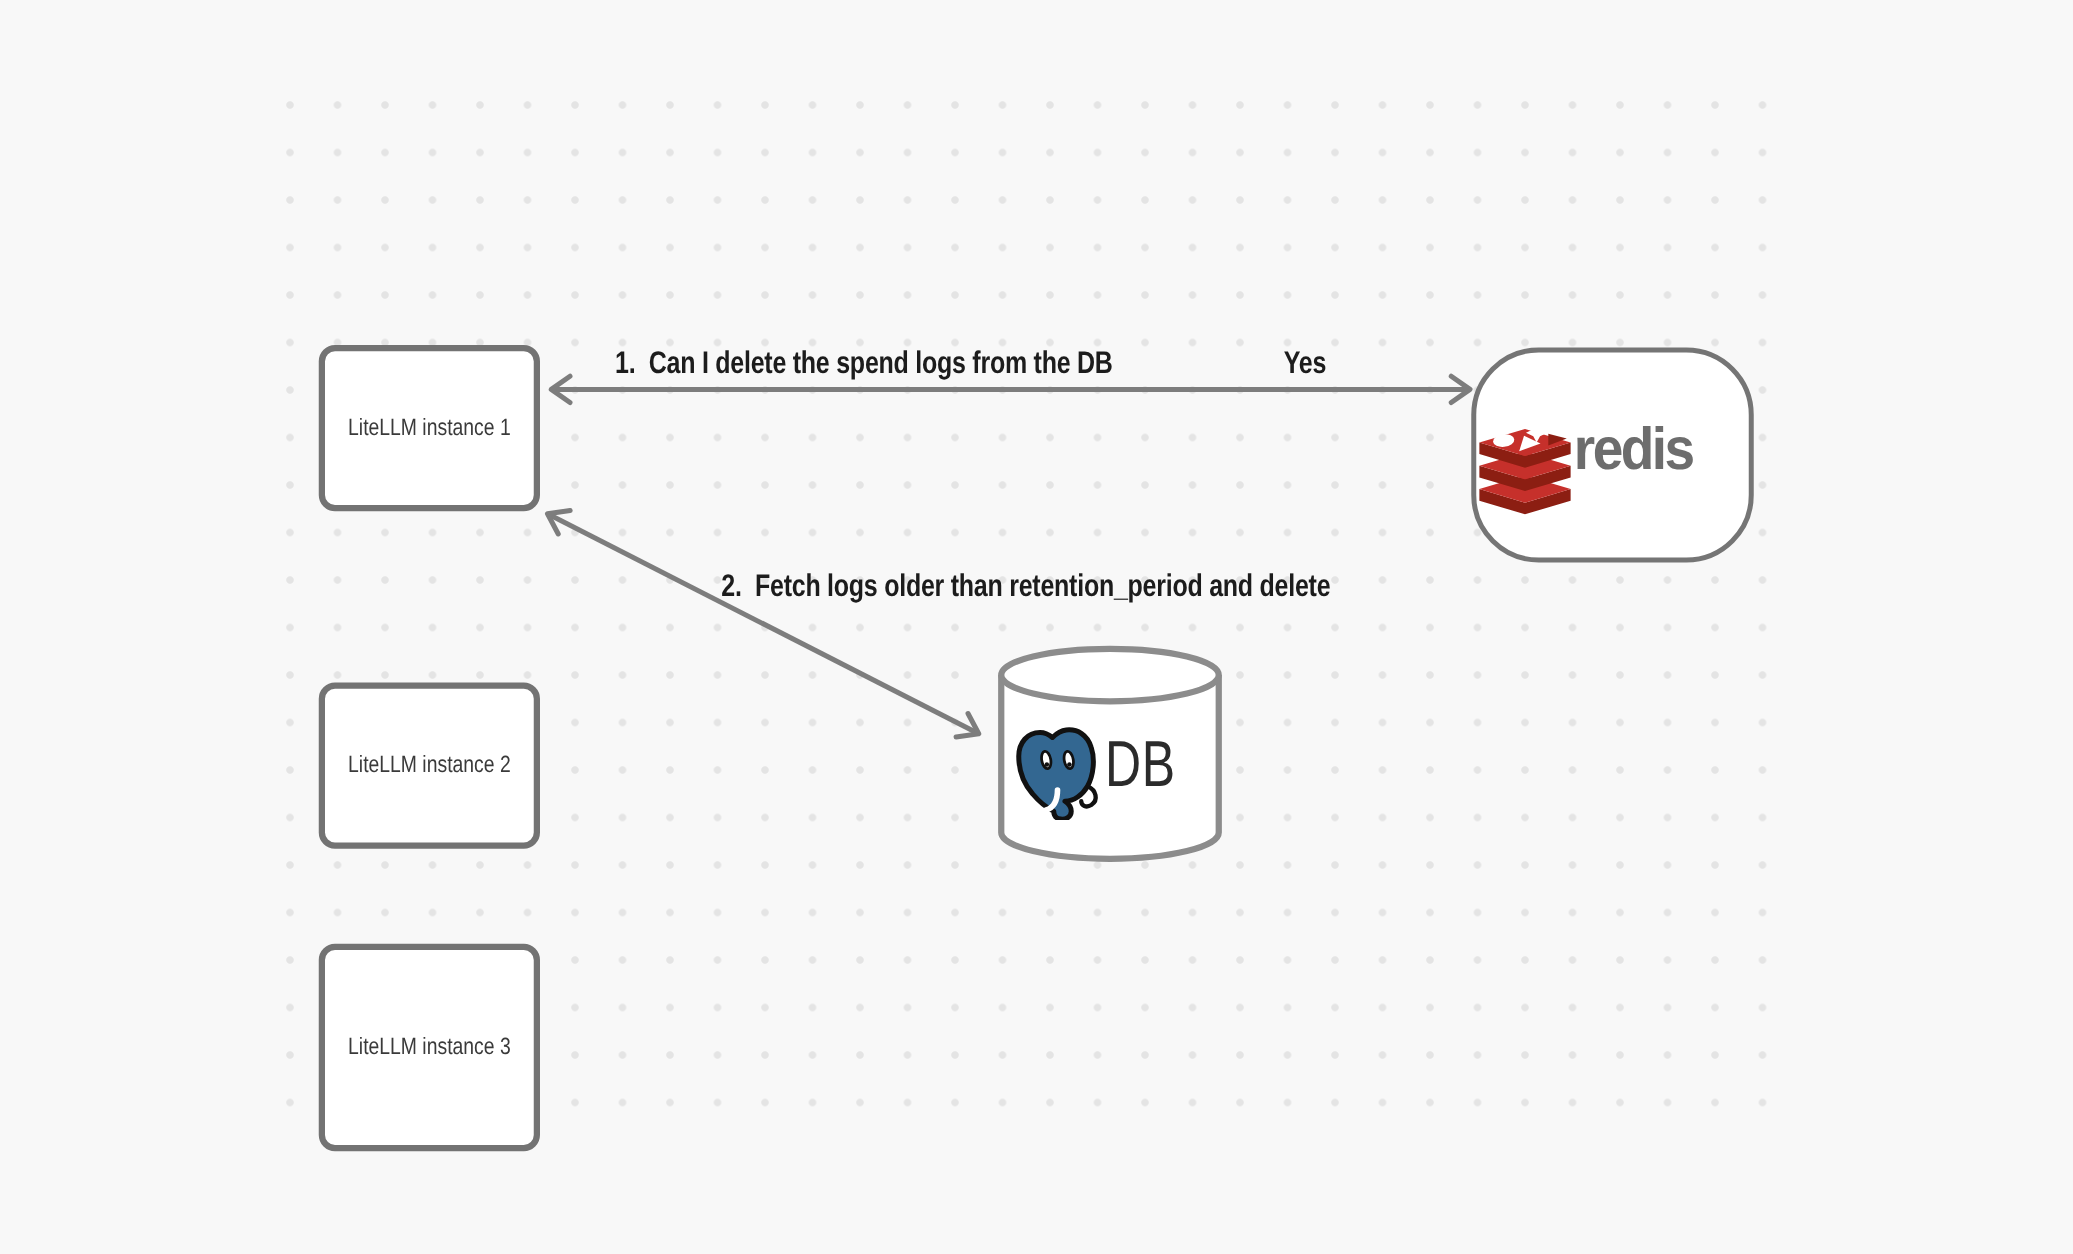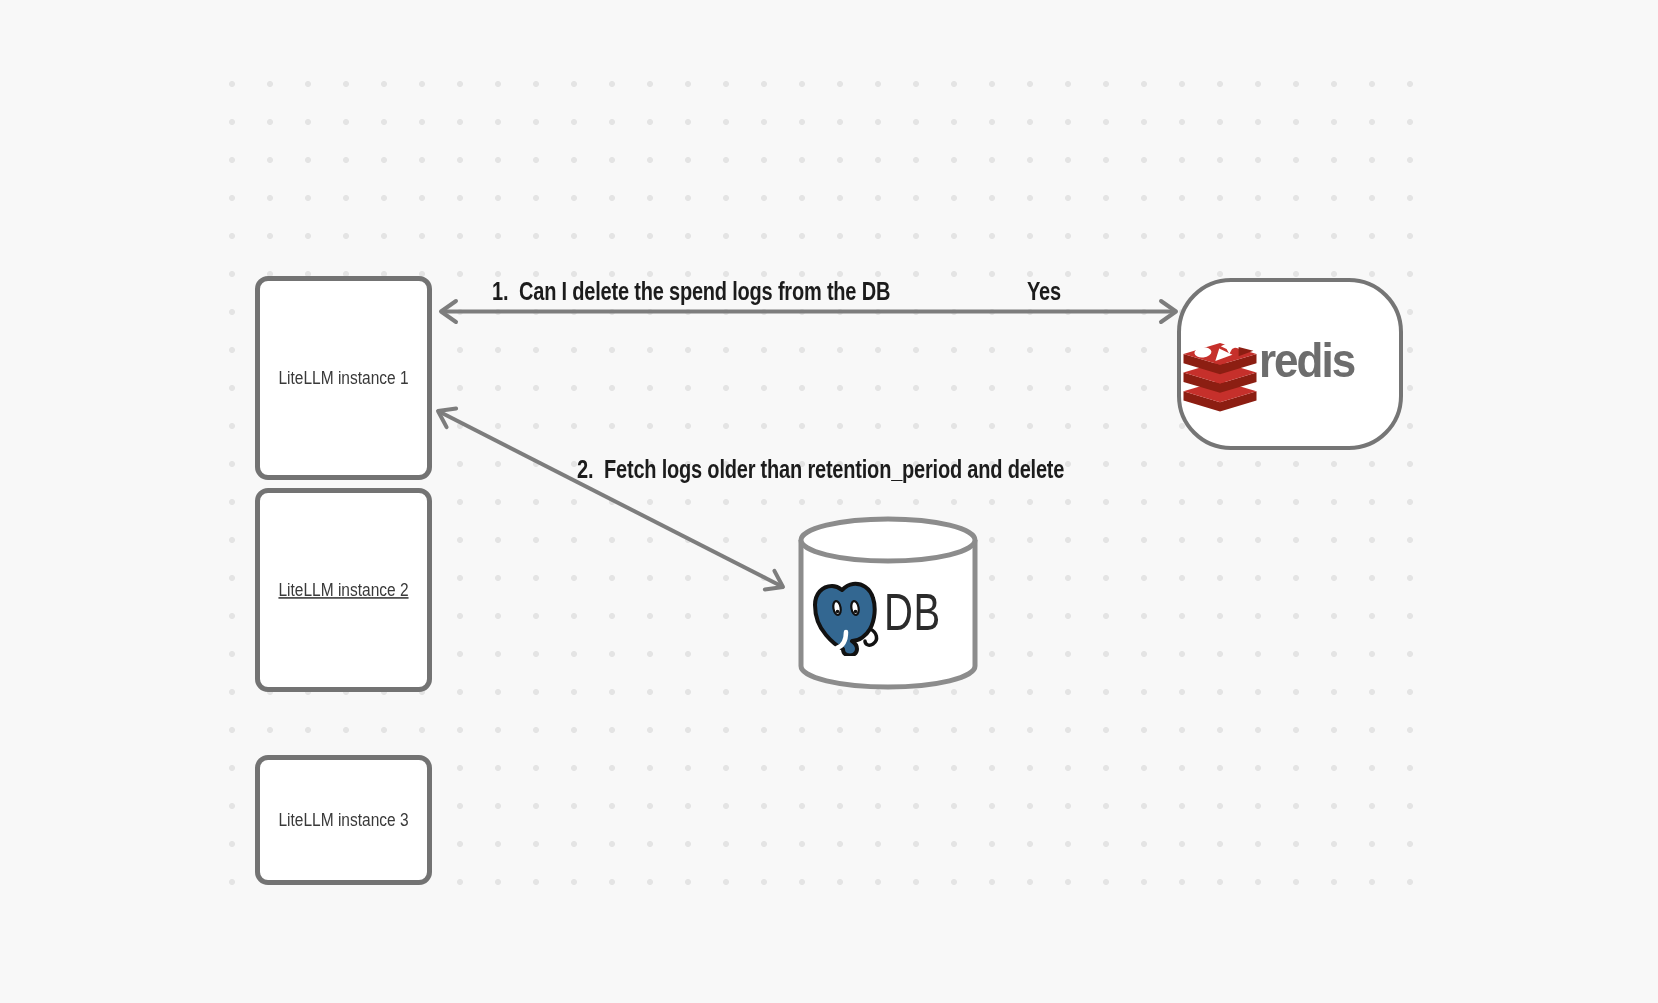--- a/index.html
+++ b/index.html
@@ -8,21 +8,21 @@
     background:#f8f8f8;
     font-family:"Liberation Sans","DejaVu Sans",sans-serif;
   }
   .dot-grid{
     position:absolute;left:213px;top:65px;width:1216px;height:836px;
     background-image:radial-gradient(circle at 19px 19px,#e4e4e4 2.6px,transparent 3.4px);
     background-size:38px 38px;
   }
   .arrows-layer{position:absolute;left:0;top:0;width:1658px;height:1003px;}
   .node-box{
-    position:absolute;left:255px;width:177px;height:204px;box-sizing:border-box;
+    position:absolute;left:255px;width:177px;height:133px;box-sizing:border-box;
     background:#ffffff;border:5px solid #737373;border-radius:13px;
     display:flex;align-items:center;justify-content:center;
   }
   .node-box .box-label{
     font-size:15.5px;color:#3a3a3a;transform:scaleY(1.22);white-space:pre;
   }
   .arrow-label{
     position:absolute;font-weight:700;font-size:20px;line-height:24px;color:#1c1c1c;
     white-space:pre;transform:scaleY(1.25);transform-origin:0 100%;letter-spacing:-0.2px;
   }
@@ -61,24 +61,24 @@
       <line x1="441" y1="311.5" x2="1176" y2="311.5" stroke="#7d7d7d" stroke-width="4" marker-start="url(#chev)" marker-end="url(#chev)"></line>
     </g>
     <g>
       <line x1="438" y1="411" x2="783" y2="587" stroke="#7d7d7d" stroke-width="4" marker-start="url(#chev)" marker-end="url(#chev)"></line>
     </g>
   </svg>
 
   <div class="node-box" style="top:276px;">
     <span class="box-label">LiteLLM instance 1</span>
   </div>
-  <div class="node-box" style="top:488px;text-decoration:underline;">
+  <div class="node-box" style="top:546px;">
     <span class="box-label">LiteLLM instance 2</span>
   </div>
-  <div class="node-box" style="top:755px;height:130px;">
+  <div class="node-box" style="top:755px;height:166px;">
     <span class="box-label">LiteLLM instance 3</span>
   </div>
 
   <div class="arrow-label" style="left:492px;top:282px;">1.  Can I delete the spend logs from the DB</div>
   <div class="arrow-label" style="left:1027px;top:282px;">Yes</div>
   <div class="arrow-label" style="left:577px;top:460px;">2.  Fetch logs older than retention_period and delete</div>
 
   <div class="redis-node">
     <svg width="78" height="73" viewBox="0 0 100 94" xmlns="http://www.w3.org/2000/svg">
 

